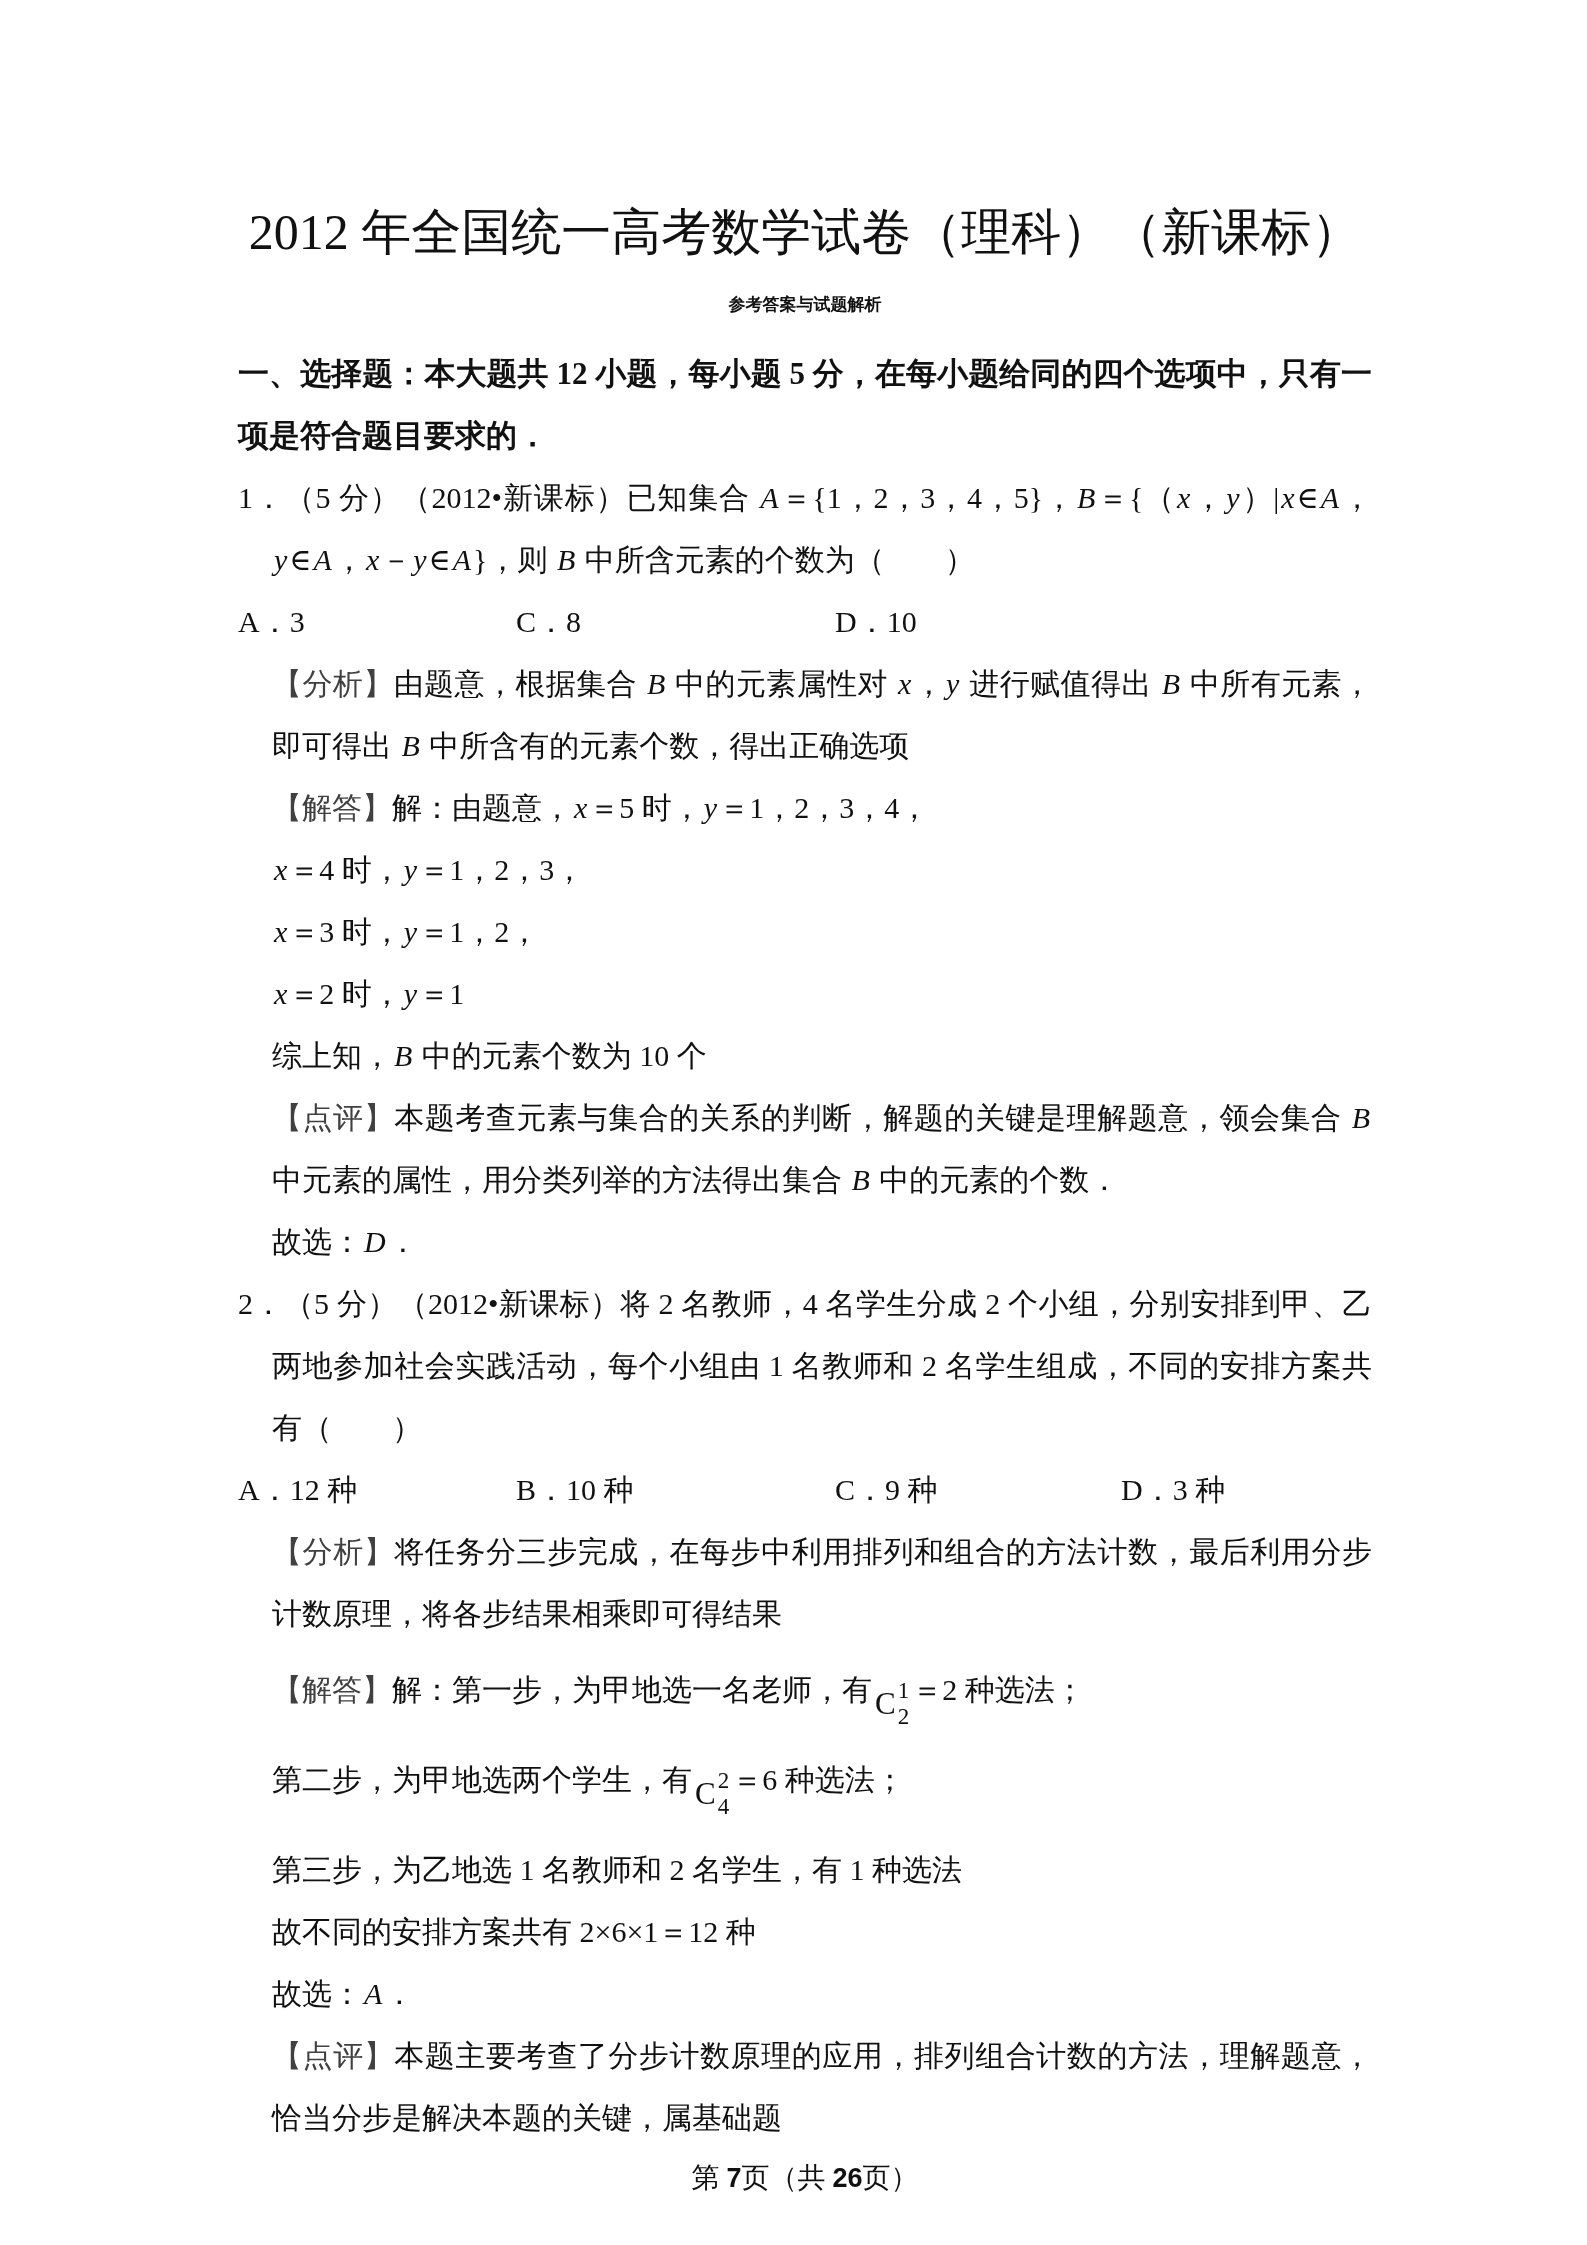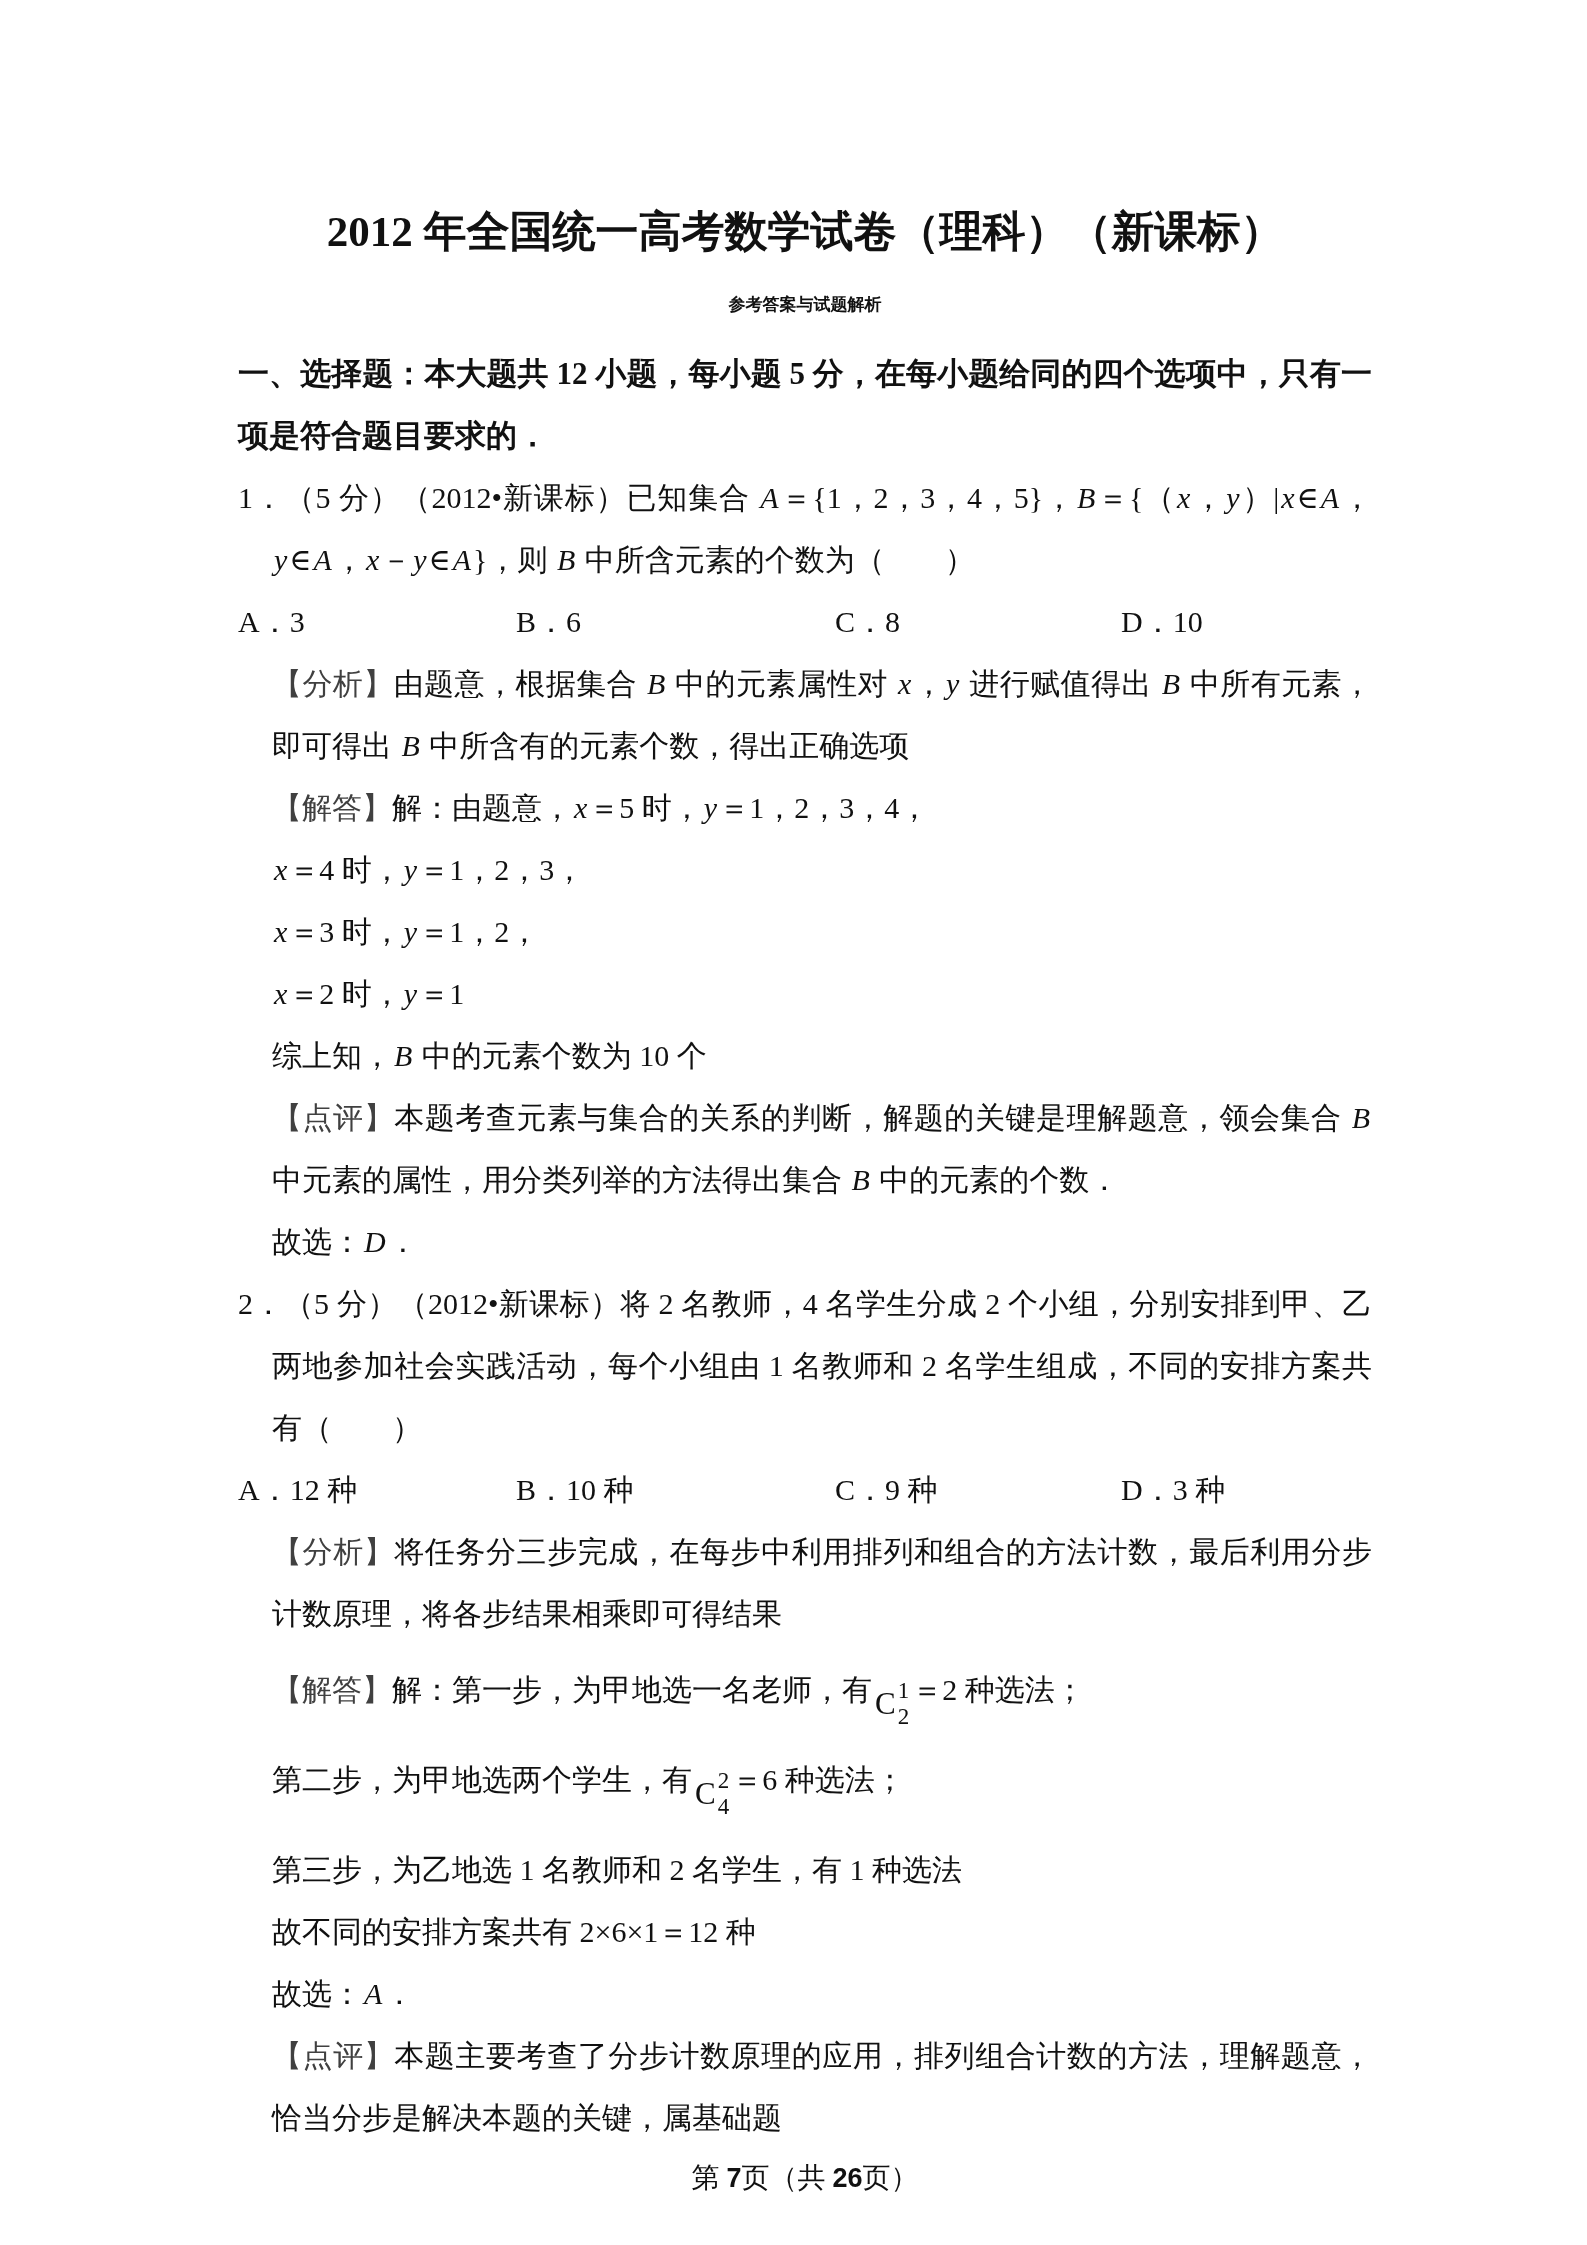--- a/index.html
+++ b/index.html
@@ -9,22 +9,22 @@
     color:#111111;
     font-family:"Liberation Serif","DejaVu Serif",serif;
     font-size:30px;
     position:relative;
     overflow:hidden;
     box-sizing:border-box;
     padding:197px 215px 0 238px;
   }
   .doc-title{
     text-align:center;
-    font-weight:bold;
-    font-size:43px;
+    font-weight:normal;
+    font-size:50px;
     line-height:70px;
     white-space:nowrap;
   }
   .doc-subtitle{
     text-align:center;
     font-weight:bold;
     font-size:17px;
     line-height:76px;
   }
   .line{
@@ -94,21 +94,20 @@
 
 <div class="page">
   <div class="doc-title">2012 年全国统一高考数学试卷（理科）（新课标）</div>
   <div class="doc-subtitle">参考答案与试题解析</div>
 
   <div>
       <div class="line section">一、选择题：本大题共 12 小题，每小题 5 分，在每小题给同的四个选项中，只有一项是符合题目要求的．</div>
       <div class="line question">1．（5 分）（2012•新课标）已知集合 <span class="var">A</span>＝{1，2，3，4，5}，<span class="var">B</span>＝{（<span class="var">x</span>，<span class="var">y</span>）|<span class="var">x</span>∈<span class="var">A</span>，<span class="var">y</span>∈<span class="var">A</span>，<span class="var">x</span>－<span class="var">y</span>∈<span class="var">A</span>}，则 <span class="var">B</span> 中所含元素的个数为（　　）</div>
       <div class="line options">
         <span class="option">A．3</span>
-        <span class="option">B．6</span>
         <span class="option">C．8</span>
         <span class="option">D．10</span>
       </div>
       <div class="line cont"><span class="tag">【分析】</span>由题意，根据集合 <span class="var">B</span> 中的元素属性对 <span class="var">x</span>，<span class="var">y</span> 进行赋值得出 <span class="var">B</span> 中所有元素，即可得出 <span class="var">B</span> 中所含有的元素个数，得出正确选项</div>
       <div class="line cont"><span class="tag">【解答】</span>解：由题意，<span class="var">x</span>＝5 时，<span class="var">y</span>＝1，2，3，4，</div>
       <div class="line cont"><span class="var">x</span>＝4 时，<span class="var">y</span>＝1，2，3，</div>
       <div class="line cont"><span class="var">x</span>＝3 时，<span class="var">y</span>＝1，2，</div>
       <div class="line cont"><span class="var">x</span>＝2 时，<span class="var">y</span>＝1</div>
       <div class="line cont">综上知，<span class="var">B</span> 中的元素个数为 10 个</div>
       <div class="line cont"><span class="tag">【点评】</span>本题考查元素与集合的关系的判断，解题的关键是理解题意，领会集合 <span class="var">B</span> 中元素的属性，用分类列举的方法得出集合 <span class="var">B</span> 中的元素的个数．</div>

